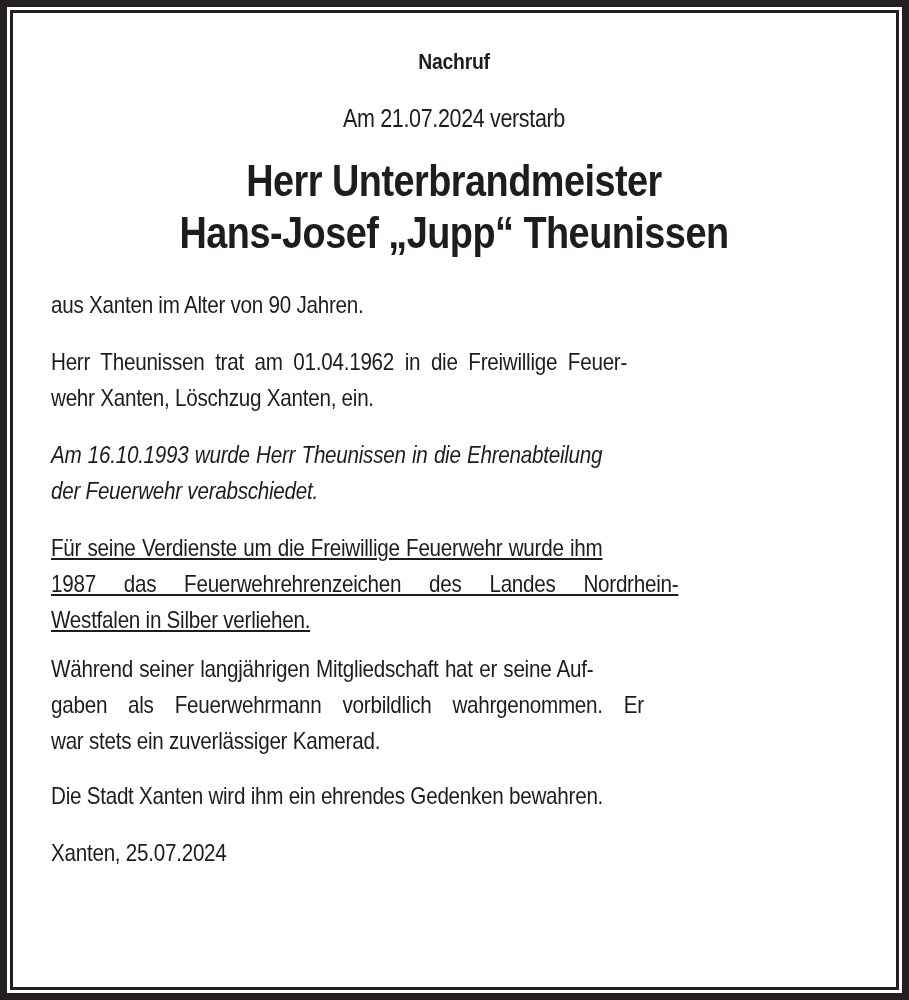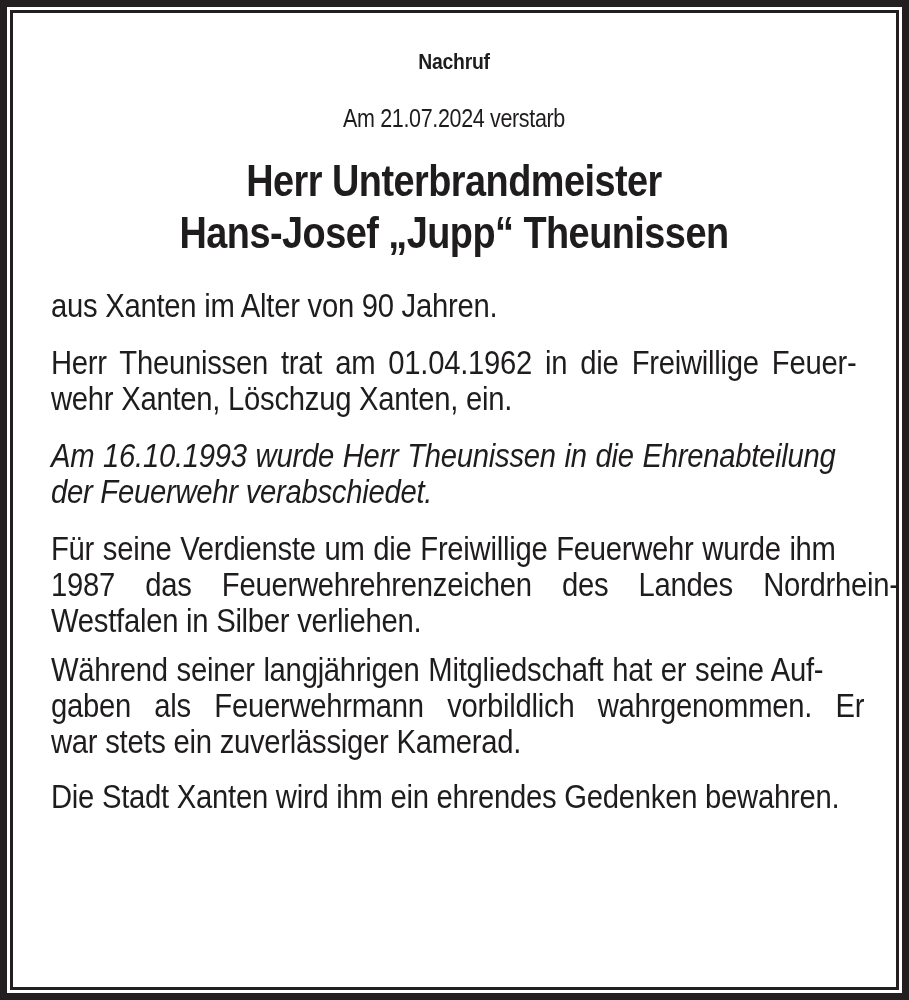--- a/index.html
+++ b/index.html
@@ -64,21 +64,21 @@
       text-align: center;
       font-weight: bold;
       font-size: 44px;
       line-height: 52px;
       letter-spacing: -0.6px;
       transform: scaleX(0.86);
     }
     .para {
       position: absolute;
       left: 0; right: 8px;
-      font-size: 34px;
+      font-size: 24px;
       line-height: 36px;
       text-align: justify;
       letter-spacing: -0.3px;
     }
     .para span.ln {
       display: block;
       white-space: nowrap;
       transform-origin: left center;
     }
     .signatures {
@@ -139,31 +139,34 @@
   <div class="para" style="top: 344px;">
     <span class="ln cond" style="word-spacing: 6px;">Herr Theunissen trat am 01.04.1962 in die Freiwillige Feuer-</span>
     <span class="ln cond">wehr Xanten, Löschzug Xanten, ein.</span>
   </div>
 
   <div class="para" style="top: 437px; font-style: italic;">
     <span class="ln cond" style="word-spacing: 1px;">Am 16.10.1993 wurde Herr Theunissen in die Ehrenabteilung</span>
     <span class="ln cond">der Feuerwehr verabschiedet.</span>
   </div>
 
-  <div class="para" style="top: 530px;">
+  <div class="para" style="top: 530px; text-decoration: underline;">
     <span class="ln cond" style="word-spacing: 1px;">Für seine Verdienste um die Freiwillige Feuerwehr wurde ihm</span>
     <span class="ln cond" style="word-spacing: 26px;">1987 das Feuerwehrehrenzeichen des Landes Nordrhein-</span>
     <span class="ln cond">Westfalen in Silber verliehen.</span>
   </div>
 
   <div class="para" style="top: 651px;">
     <span class="ln cond" style="word-spacing: 1px;">Während seiner langjährigen Mitgliedschaft hat er seine Auf-</span>
     <span class="ln cond" style="word-spacing: 18px;">gaben als Feuerwehrmann vorbildlich wahrgenommen. Er</span>
     <span class="ln cond">war stets ein zuverlässiger Kamerad.</span>
   </div>
 
   <div class="para" style="top: 778px;">
     <span class="ln cond">Die Stadt Xanten wird ihm ein ehrendes Gedenken bewahren.</span>
   </div>
 
+  <div class="para" style="top: 835px;">
+    <span class="ln cond">Xanten, 25.07.2024</span>
+  </div>
 
 
 </div>
 
 </body></html>

